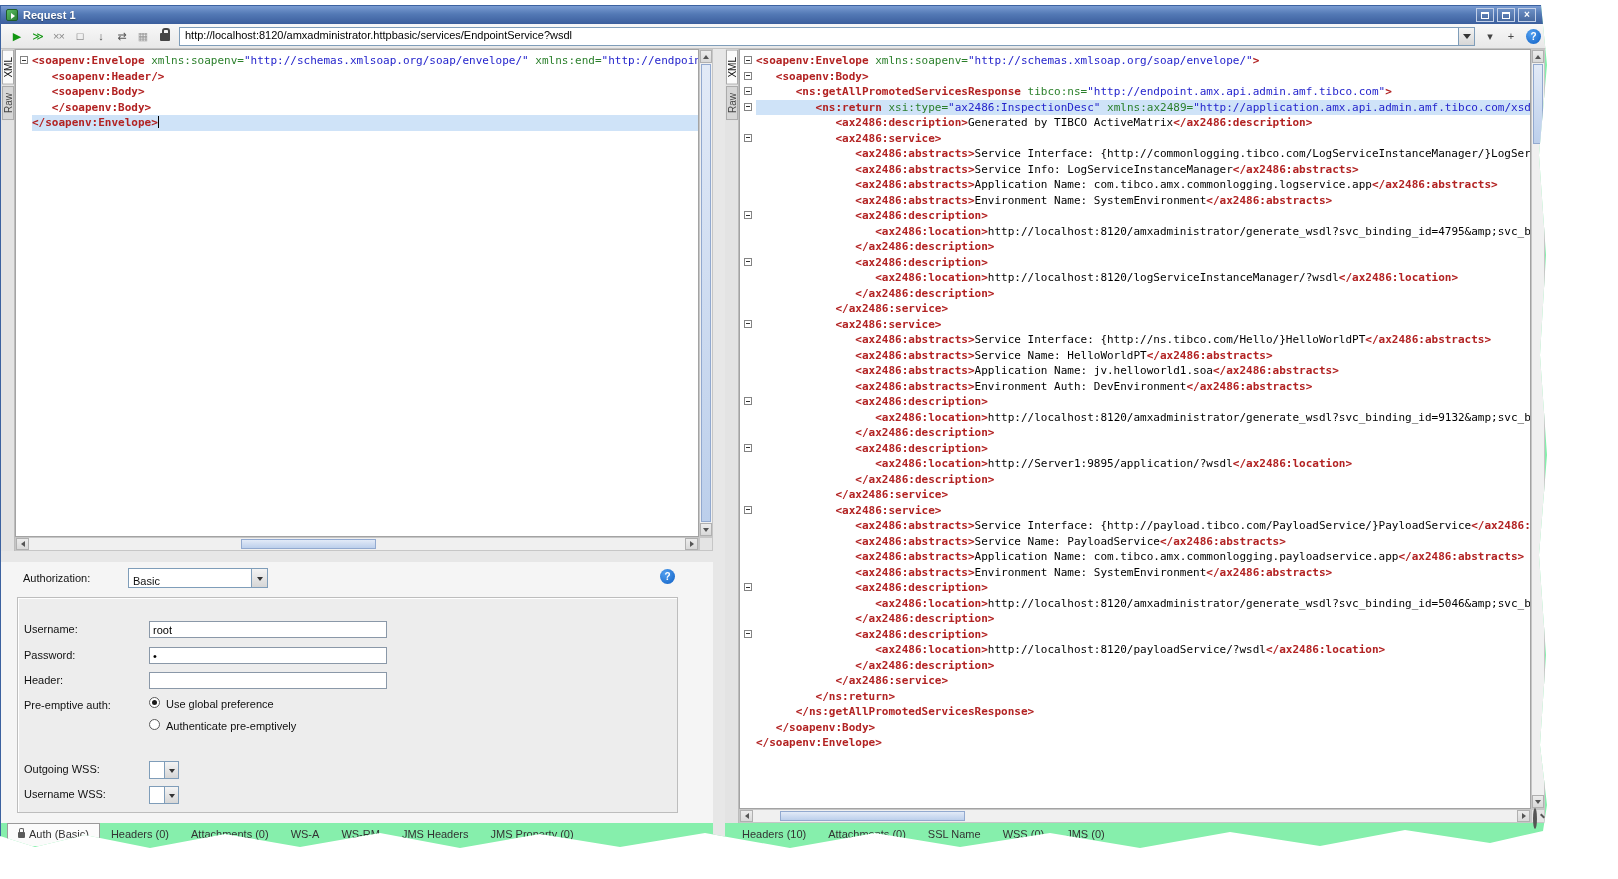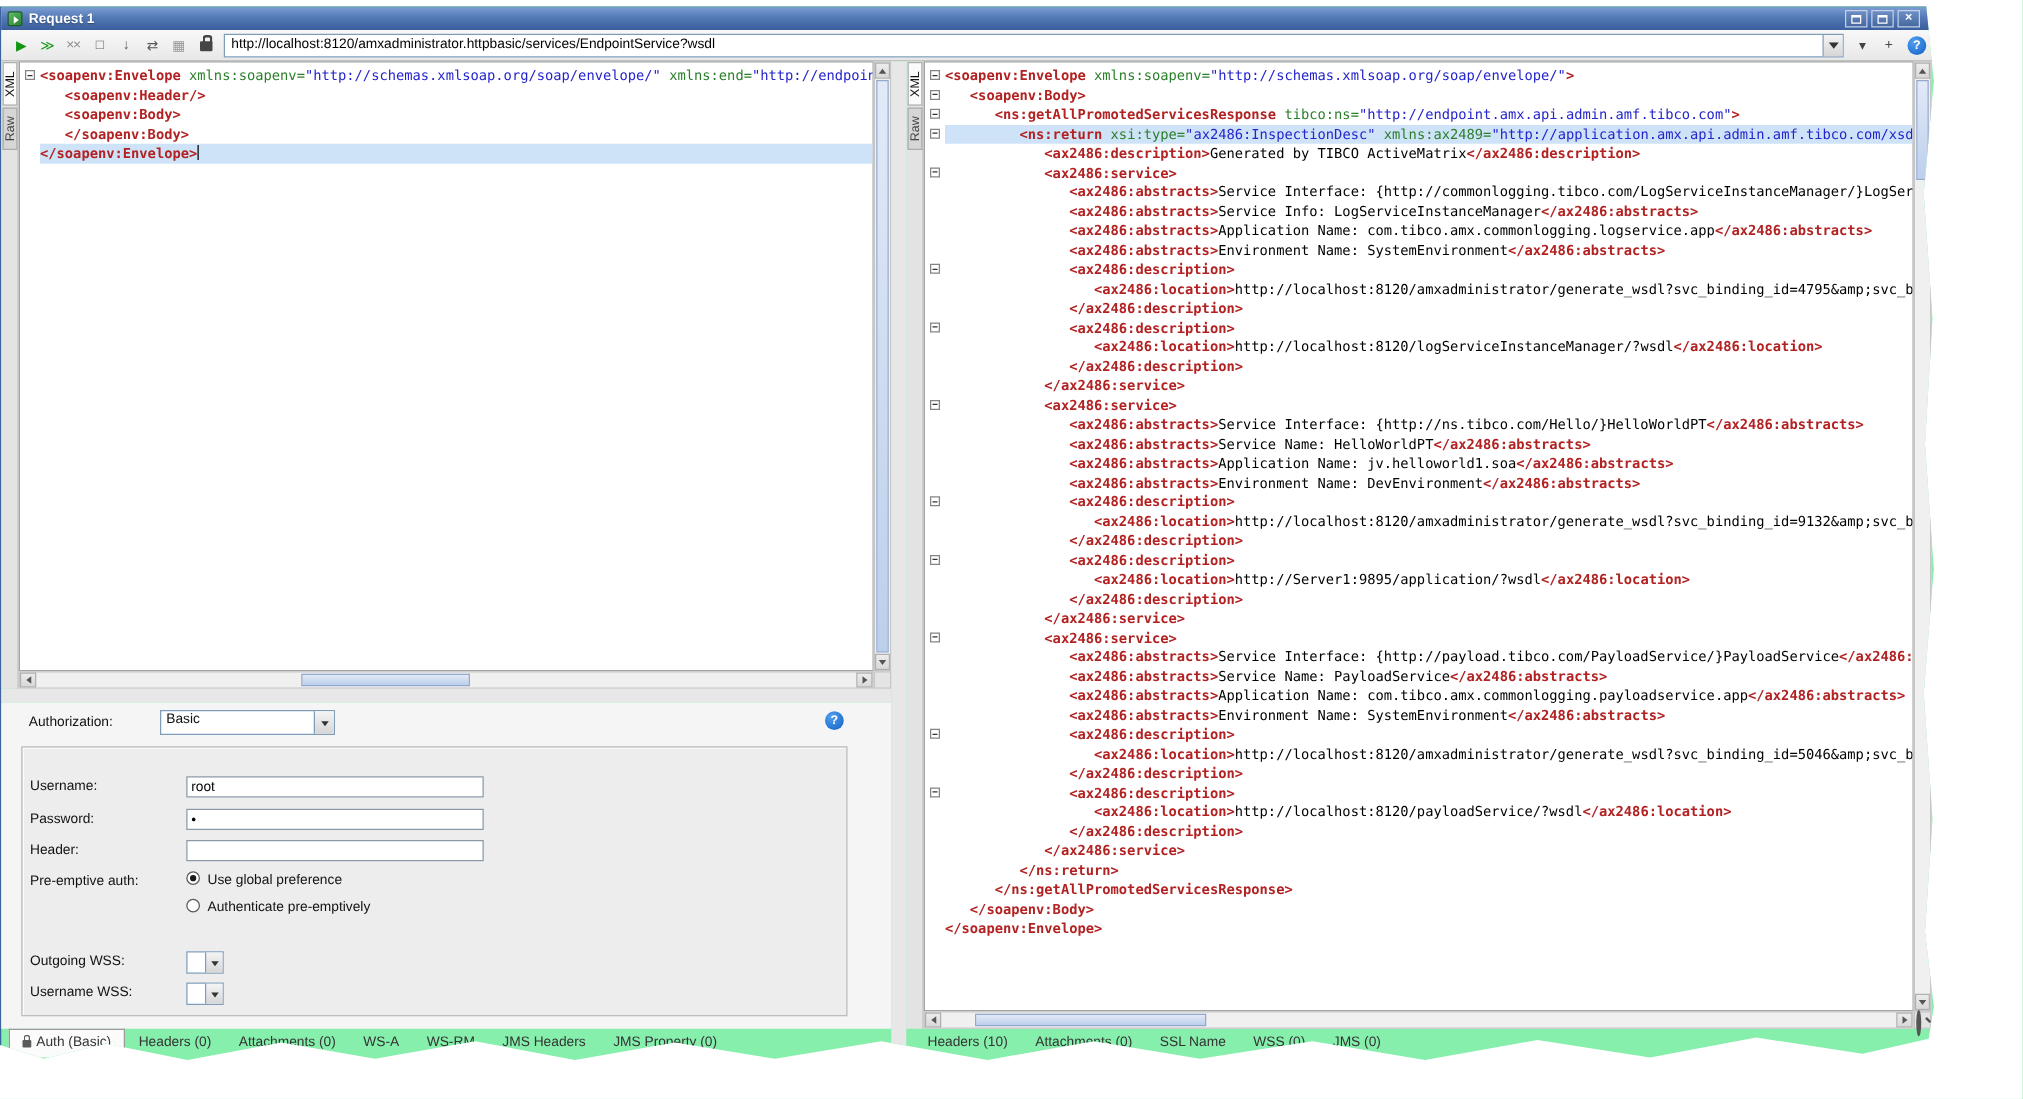--- a/index.html
+++ b/index.html
@@ -65,21 +65,21 @@
   .tri.l{border-right:4px solid #555;margin-left:-3px}
   .tri.r{border-left:4px solid #555;margin-left:3px}
   .corner{position:absolute;background:#e4e4e4;border:1px solid #c6c6c6}
   .mag{position:relative;width:8px;height:8px;border:2px solid #555;border-radius:50%;margin:1px 0 0 1px}
   .mag::after{content:"";position:absolute;left:5px;top:5px;width:5px;height:2px;background:#555;transform:rotate(45deg)}
   
   .split{position:absolute;background:#e7e7e7}
   
   #auth-area{position:absolute;left:1px;top:557px;width:712px;height:261px;background:#f5f5f5;font-size:11px;color:#111}
   .flabel{position:absolute;left:22px;font-size:11px;color:#111}
-  .combo{position:absolute;border:1px solid #7f9db9;background:#fff;display:flex;align-items:flex-start;cursor:pointer}
+  .combo{position:absolute;border:1px solid #7f9db9;background:#fff;display:flex;align-items:flex-end;cursor:pointer}
   .combo .val{flex:1;padding-left:4px;font-size:11px}
   #auth-group{position:absolute;left:16px;top:35px;width:661px;height:216px;background:#ededed;
     border:1px solid #bdbdbd;box-shadow:inset 1px 1px 0 #fff}
   .tf{position:absolute;left:131px;width:238px;height:17px;border:1px solid #8a98a8;background:#fff;
     font:11px "Liberation Sans",sans-serif;padding:0 3px;outline:none}
   .radio{position:absolute;left:131px;width:11px;height:11px;border:1px solid #5a5a5a;border-radius:50%;background:#fff;cursor:pointer}
   .radio.on::after{content:"";position:absolute;left:2px;top:2px;width:5px;height:5px;border-radius:50%;background:#1a1a1a}
   .rlabel{position:absolute;left:148px;font-size:11px;color:#111}
   
   .tabrow{position:absolute;height:28px;display:flex;align-items:flex-start;font-size:11px;color:#333;padding-left:6px}
@@ -257,21 +257,21 @@
         <div class="cl"><span class="gut"></span><span><span class="tk-t">                  &lt;ax2486:location&gt;</span><span class="tk-x">http://localhost:8120/amxadministrator/generate_wsdl?svc_binding_id=4795&amp;amp;svc_binding_type=http</span></span></div>
         <div class="cl"><span class="gut"></span><span><span class="tk-t">               &lt;/ax2486:description&gt;</span></span></div>
         <div class="cl"><span class="gut"><span class="fm"></span></span><span><span class="tk-t">               &lt;ax2486:description&gt;</span></span></div>
         <div class="cl"><span class="gut"></span><span><span class="tk-t">                  &lt;ax2486:location&gt;</span><span class="tk-x">http://localhost:8120/logServiceInstanceManager/?wsdl</span><span class="tk-t">&lt;/ax2486:location&gt;</span></span></div>
         <div class="cl"><span class="gut"></span><span><span class="tk-t">               &lt;/ax2486:description&gt;</span></span></div>
         <div class="cl"><span class="gut"></span><span><span class="tk-t">            &lt;/ax2486:service&gt;</span></span></div>
         <div class="cl"><span class="gut"><span class="fm"></span></span><span><span class="tk-t">            &lt;ax2486:service&gt;</span></span></div>
         <div class="cl"><span class="gut"></span><span><span class="tk-t">               &lt;ax2486:abstracts&gt;</span><span class="tk-x">Service Interface: {http://ns.tibco.com/Hello/}HelloWorldPT</span><span class="tk-t">&lt;/ax2486:abstracts&gt;</span></span></div>
         <div class="cl"><span class="gut"></span><span><span class="tk-t">               &lt;ax2486:abstracts&gt;</span><span class="tk-x">Service Name: HelloWorldPT</span><span class="tk-t">&lt;/ax2486:abstracts&gt;</span></span></div>
         <div class="cl"><span class="gut"></span><span><span class="tk-t">               &lt;ax2486:abstracts&gt;</span><span class="tk-x">Application Name: jv.helloworld1.soa</span><span class="tk-t">&lt;/ax2486:abstracts&gt;</span></span></div>
-        <div class="cl"><span class="gut"></span><span><span class="tk-t">               &lt;ax2486:abstracts&gt;</span><span class="tk-x">Environment Name: DevEnvironment</span><span class="tk-t">&lt;/ax2486:abstracts&gt;</span></span></div>
+        <div class="cl"><span class="gut"></span><span><span class="tk-t">               &lt;ax2486:abstracts&gt;</span><span class="tk-x">Environment Auth: DevEnvironment</span><span class="tk-t">&lt;/ax2486:abstracts&gt;</span></span></div>
         <div class="cl"><span class="gut"><span class="fm"></span></span><span><span class="tk-t">               &lt;ax2486:description&gt;</span></span></div>
         <div class="cl"><span class="gut"></span><span><span class="tk-t">                  &lt;ax2486:location&gt;</span><span class="tk-x">http://localhost:8120/amxadministrator/generate_wsdl?svc_binding_id=9132&amp;amp;svc_binding_type=http</span></span></div>
         <div class="cl"><span class="gut"></span><span><span class="tk-t">               &lt;/ax2486:description&gt;</span></span></div>
         <div class="cl"><span class="gut"><span class="fm"></span></span><span><span class="tk-t">               &lt;ax2486:description&gt;</span></span></div>
         <div class="cl"><span class="gut"></span><span><span class="tk-t">                  &lt;ax2486:location&gt;</span><span class="tk-x">http://Server1:9895/application/?wsdl</span><span class="tk-t">&lt;/ax2486:location&gt;</span></span></div>
         <div class="cl"><span class="gut"></span><span><span class="tk-t">               &lt;/ax2486:description&gt;</span></span></div>
         <div class="cl"><span class="gut"></span><span><span class="tk-t">            &lt;/ax2486:service&gt;</span></span></div>
         <div class="cl"><span class="gut"><span class="fm"></span></span><span><span class="tk-t">            &lt;ax2486:service&gt;</span></span></div>
         <div class="cl"><span class="gut"></span><span><span class="tk-t">               &lt;ax2486:abstracts&gt;</span><span class="tk-x">Service Interface: {http://payload.tibco.com/PayloadService/}PayloadService</span><span class="tk-t">&lt;/ax2486:abstracts&gt;</span></span></div>
         <div class="cl"><span class="gut"></span><span><span class="tk-t">               &lt;ax2486:abstracts&gt;</span><span class="tk-x">Service Name: PayloadService</span><span class="tk-t">&lt;/ax2486:abstracts&gt;</span></span></div>

